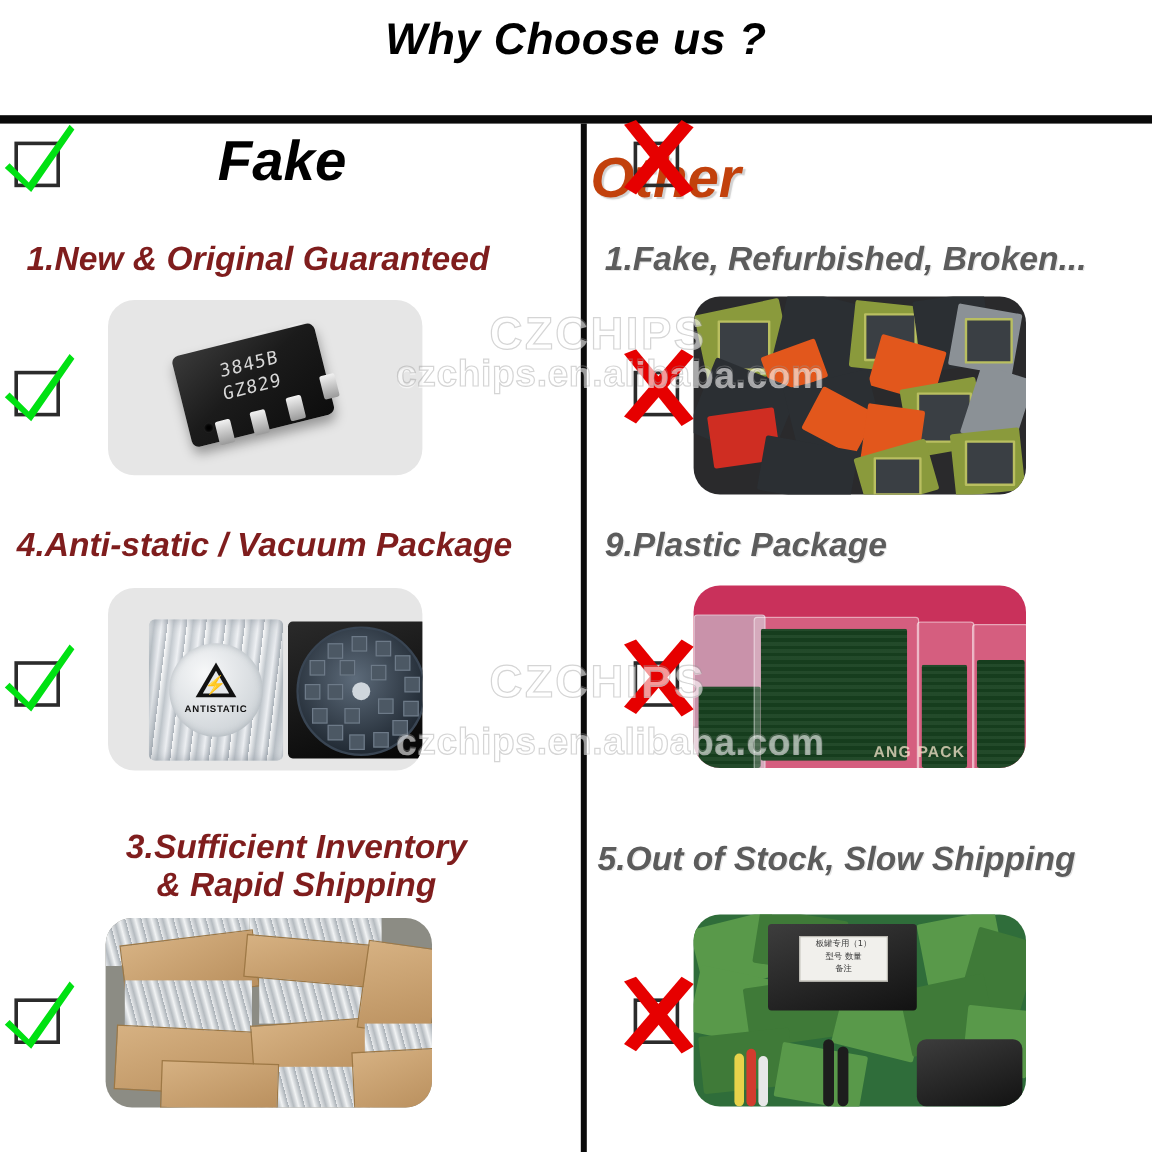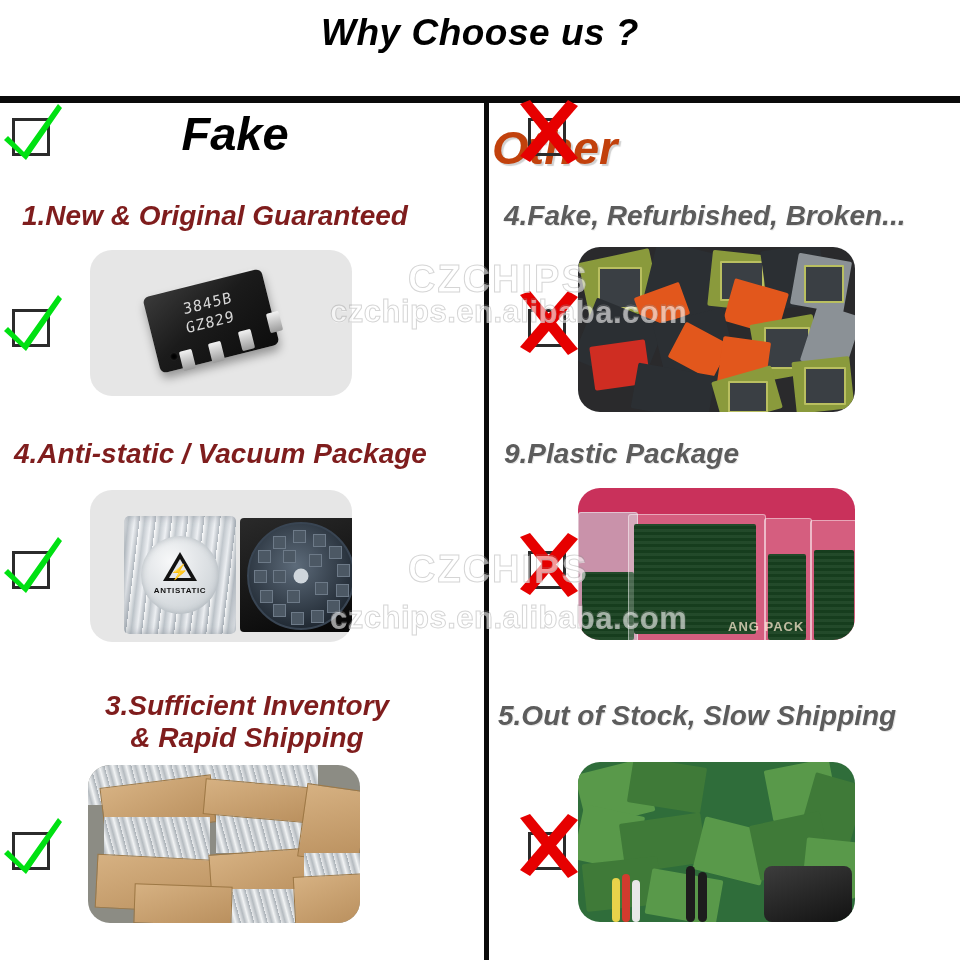--- a/index.html
+++ b/index.html
@@ -383,21 +383,21 @@
     <div class="chip-label">3845B
 GZ829</div>
     <div class="chip-dot"></div>
   </div>
   <div class="pin" style="left:178px; top:62px;"></div>
   <div class="pin" style="left:150px; top:80px;"></div>
   <div class="pin" style="left:120px; top:92px;"></div>
   <div class="pin" style="left:91px; top:100px;"></div>
 </div>
 
-<div class="item-title other" style="left:504px; top:200px; width:450px;">4.Fake, Refurbished, Broken...</div>
+<div class="item-title other" style="left:504px; top:200px; width:450px;">1.Fake, Refurbished, Broken...</div>
 
 <div class="mark" style="left:520px; top:295px;">
   <div class="box"></div>
   <svg viewBox="0 0 66 66">
     <path d="M4 4 L14 0 L62 58 L52 64 Z" fill="#e60000"></path>
     <path d="M62 6 L52 0 L4 56 L14 62 Z" fill="#e60000"></path>
   </svg>
 </div>
 
 <div class="photo scrap1" style="left:578px; top:247px; width:277px; height:165px;">
@@ -532,20 +532,27 @@
   <div class="frag pcb-grn" style="left:52px; top:0px;  width:74px; height:46px; transform:rotate(9deg);"></div>
   <div class="frag pcb-grn2" style="left:190px;top:2px;  width:66px; height:52px; transform:rotate(-11deg);"></div>
   <div class="frag pcb-grn" style="left:228px;top:16px; width:52px; height:66px; transform:rotate(16deg);"></div>
   <div class="frag pcb-grn2" style="left:0px;  top:48px; width:62px; height:56px; transform:rotate(12deg);"></div>
   <div class="frag pcb-grn" style="left:44px; top:56px; width:82px; height:50px; transform:rotate(-8deg);"></div>
   <div class="frag pcb-grn2" style="left:120px;top:62px; width:70px; height:54px; transform:rotate(14deg);"></div>
   <div class="frag pcb-grn" style="left:176px;top:56px; width:72px; height:56px; transform:rotate(-12deg);"></div>
   <div class="frag pcb-grn2" style="left:226px;top:78px; width:54px; height:56px; transform:rotate(6deg);"></div>
   <div class="frag pcb-grn" style="left:6px;  top:98px; width:76px; height:48px; transform:rotate(-6deg);"></div>
   <div class="frag pcb-grn2" style="left:70px; top:112px;width:72px; height:46px; transform:rotate(10deg);"></div>
+  <div class="blackbox" style="left:62px; top:8px; width:124px; height:72px;">
+    <div class="label-tag" style="left:26px; top:10px; width:72px; height:36px;">
+      <span>板罐专用（1）
+型号 数量
+备注</span>
+    </div>
+  </div>
   <div class="blackbox" style="left:186px;top:104px;width:88px; height:56px; border-radius:8px;"></div>
   <div class="wire" style="left:34px; top:116px; width:8px;  height:44px; background:#e8d24a;"></div>
   <div class="wire" style="left:44px; top:112px; width:8px;  height:48px; background:#d23b2e;"></div>
   <div class="wire" style="left:54px; top:118px; width:8px;  height:42px; background:#e8e8e8;"></div>
   <div class="wire" style="left:108px;top:104px; width:9px;  height:56px; background:#1d1d1d;"></div>
   <div class="wire" style="left:120px;top:110px; width:9px;  height:50px; background:#1d1d1d;"></div>
 </div>
 
 <div class="wm big" style="left:408px; top:258px;">CZCHIPS</div>
 <div class="wm small" style="left:330px; top:294px;">czchips.en.alibaba.com</div>

